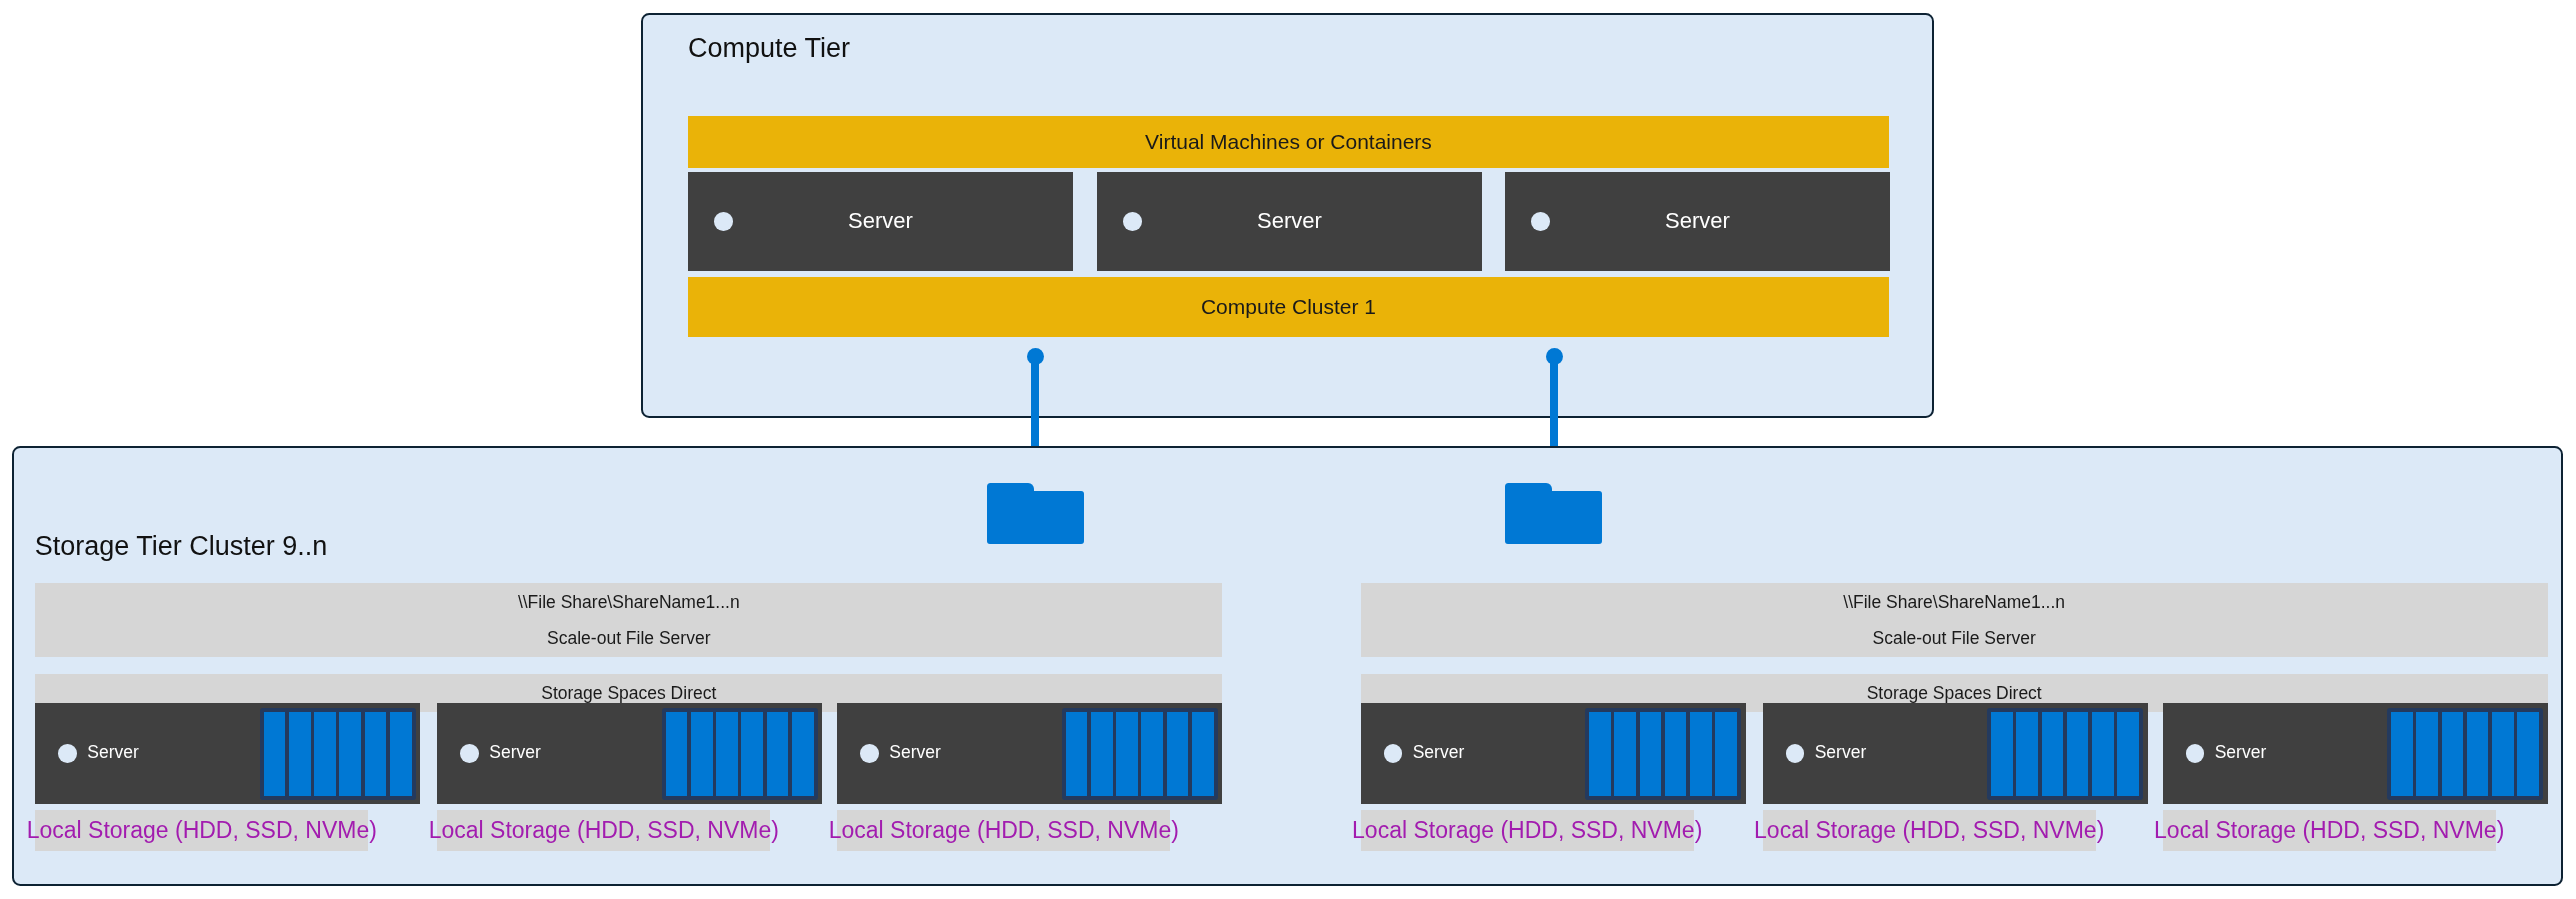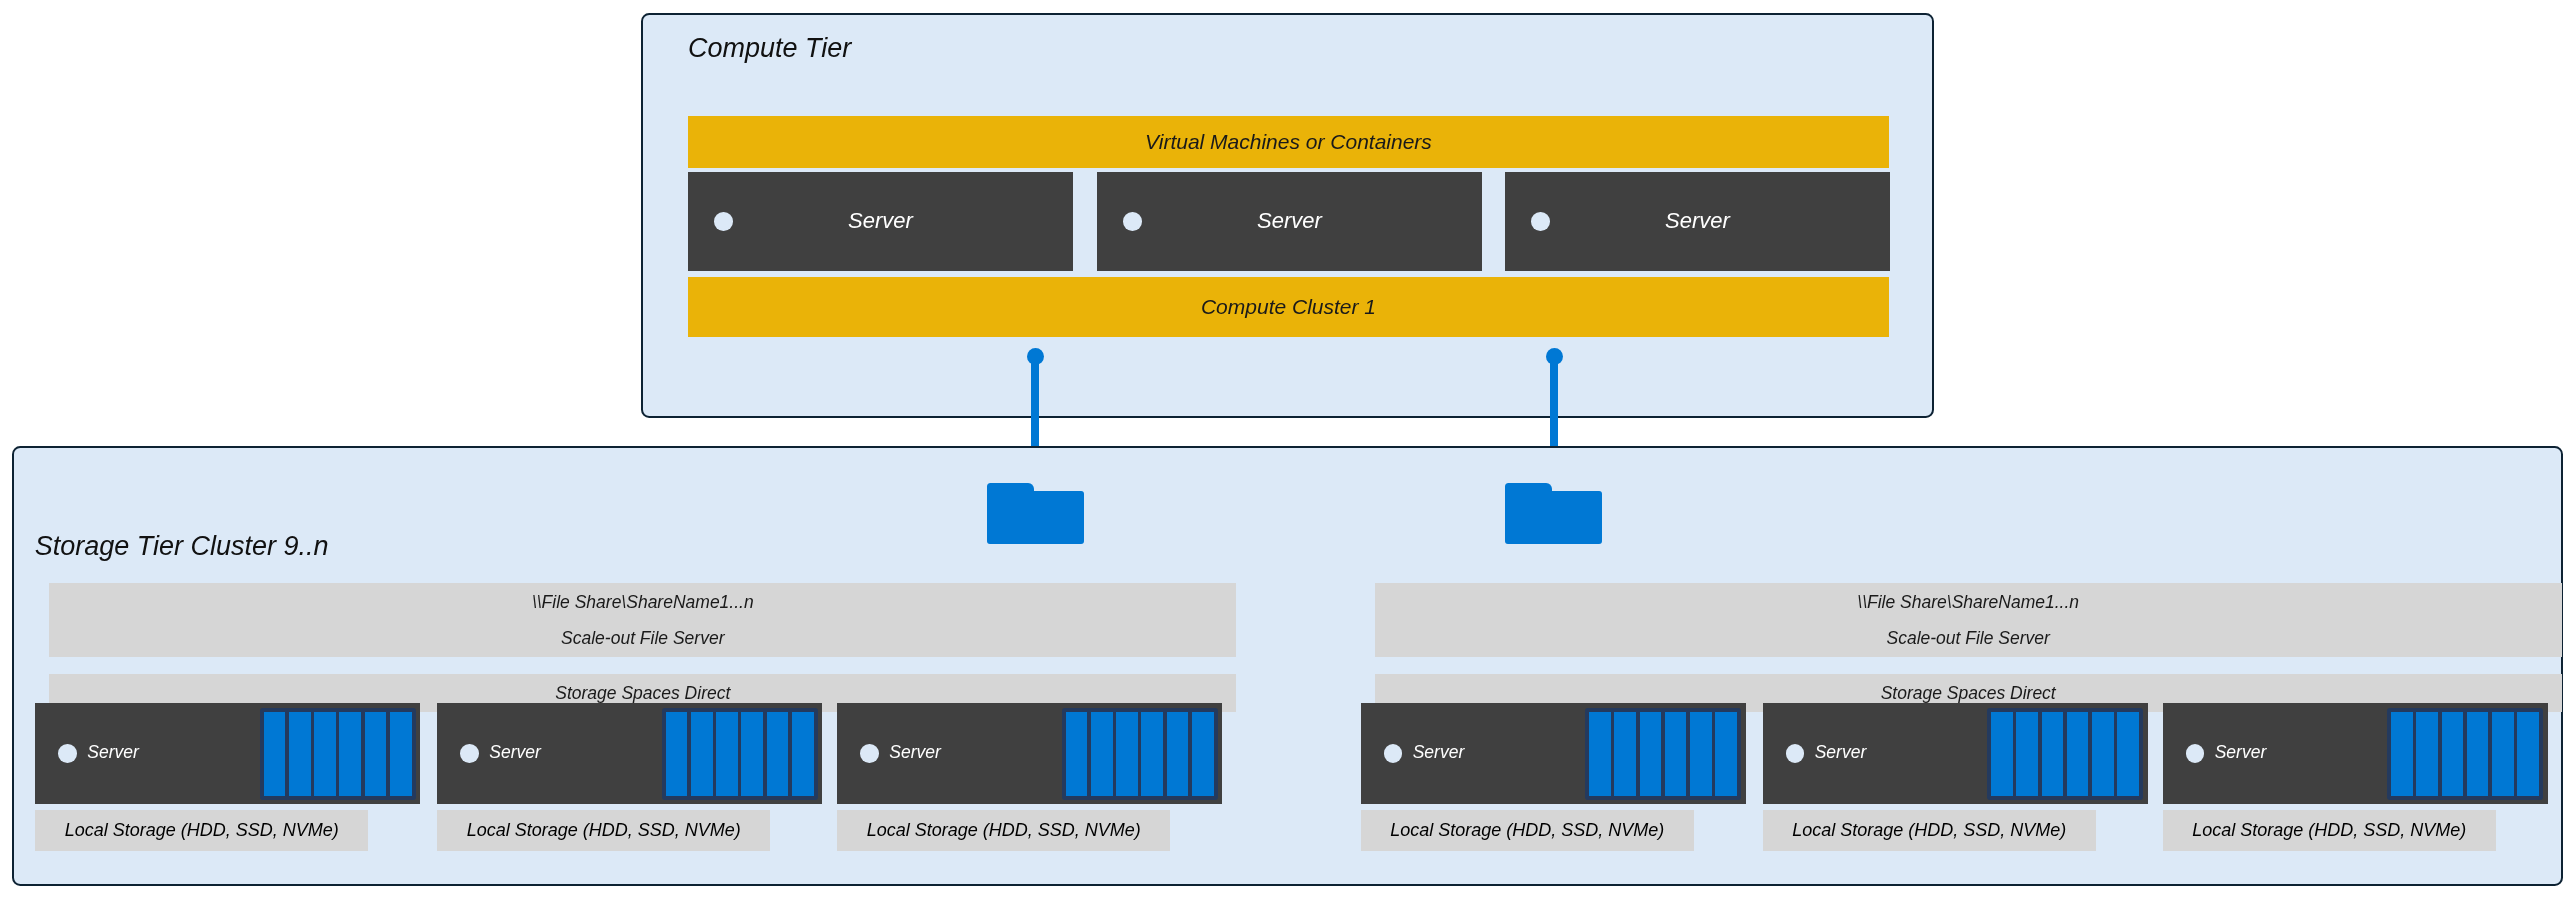--- a/index.html
+++ b/index.html
@@ -1,20 +1,20 @@
 <!DOCTYPE html>
 <html style="font-size:9.3px"><head>
 <meta charset="utf-8">
 <style>
   html,body{margin:0;padding:0;background:#ffffff;}
   body{width:2576px;height:900px;position:relative;overflow:hidden;
        font-family:"Liberation Sans","DejaVu Sans",sans-serif;}
 
   .tier{position:absolute;background:#DCE9F7;border:2.9px solid #0D2233;
-        border-radius:8.2px;box-sizing:border-box;font-style:italic;}
+        border-radius:8.2px;box-sizing:border-box;}
 
   
   #compute-tier{left:641px;top:13px;width:1293px;height:405px;}
   .tier-title{position:absolute;color:#111111;font-weight:400;white-space:nowrap;}
   #compute-title{left:45px;top:17.5px;font-size:27px;}
 
   .band{position:absolute;background:#eab308;display:flex;align-items:center;
         justify-content:center;color:#1a1a1a;box-sizing:border-box;}
   #vm-band{left:45px;top:101px;width:1201px;height:52px;font-size:21px;}
   #cluster-band{left:45px;top:262px;width:1201px;height:60px;font-size:21px;}
@@ -33,38 +33,38 @@
   
   #storage-tier{left:11.7px;top:446px;width:2551px;height:440px;}
   #storage-title{left:21px;top:83px;font-size:27px;}
 
   .cluster{position:absolute;top:135px;width:1187px;height:268px;}
   #storage-cluster-1{left:21.6px;}
   #storage-cluster-2{left:1347px;}
 
   .s-band{position:absolute;left:0;width:1187px;height:38px;background:#D6D6D6;
           display:flex;align-items:center;justify-content:center;
-          color:#1a1a1a;font-size:17.5px;box-sizing:border-box;margin-left:14px;}
+          color:#1a1a1a;font-size:17.5px;box-sizing:border-box;}
   .s-band.r1{top:0px;}
   .s-band.r2{top:36px;}
   .s-band.r3{top:91px;}
 
   .s-srv{position:absolute;top:120px;width:385px;height:101px;background:#404040;}
   .s-srv .dot{position:absolute;left:23px;top:50%;margin-top:-9.3px;
               width:18.7px;height:18.7px;border-radius:50%;background:#DCE9F7;}
   .s-srv .lbl{position:absolute;left:52px;top:50%;margin-top:-11.7px;
               color:#ffffff;font-size:17.5px;white-space:nowrap;}
   .s-srv .disks{position:absolute;right:4.7px;top:4.7px;width:156px;height:92px;
                 background:#243A5E;border-radius:2.9px;display:flex;gap:3.5px;
                 padding:4.1px;box-sizing:border-box;}
   .s-srv .disks i{flex:1;background:#0078D4;display:block;}
 
   .s-foot{position:absolute;top:227px;width:333px;height:41px;background:#D6D6D6;
           display:flex;align-items:center;justify-content:center;
-          color:#000000;font-size:18px;white-space:nowrap;}
+          color:#a21caf;font-size:23px;white-space:nowrap;}
 
   .col-1{left:0px;}
   .col-2{left:402px;}
   .col-3{left:802px;}
 
   
   .conn{position:absolute;background:#0078D4;}
   .conn-line{width:7.6px;}
   .conn-dot{width:17px;height:17px;border-radius:50%;background:#0078D4;position:absolute;}
   #connector-1-line{left:1031px;top:355px;height:140px;}

